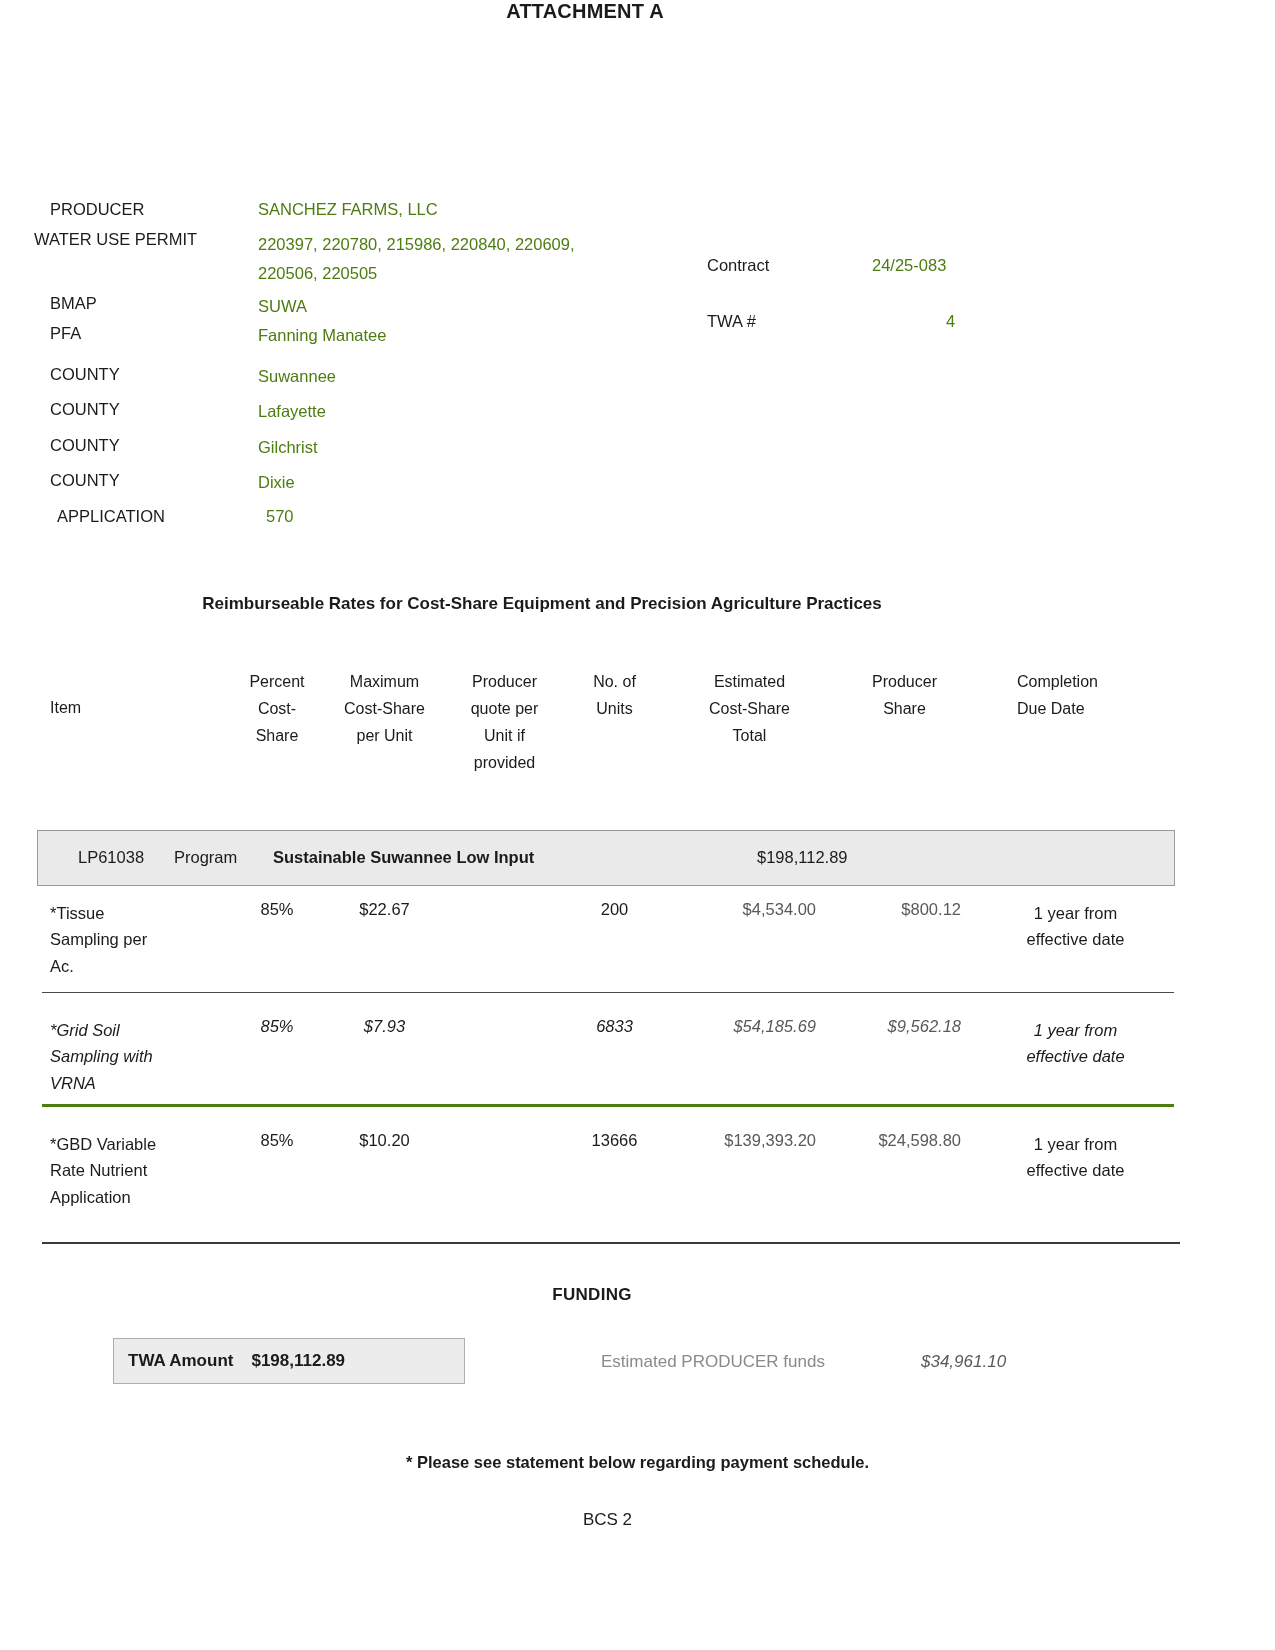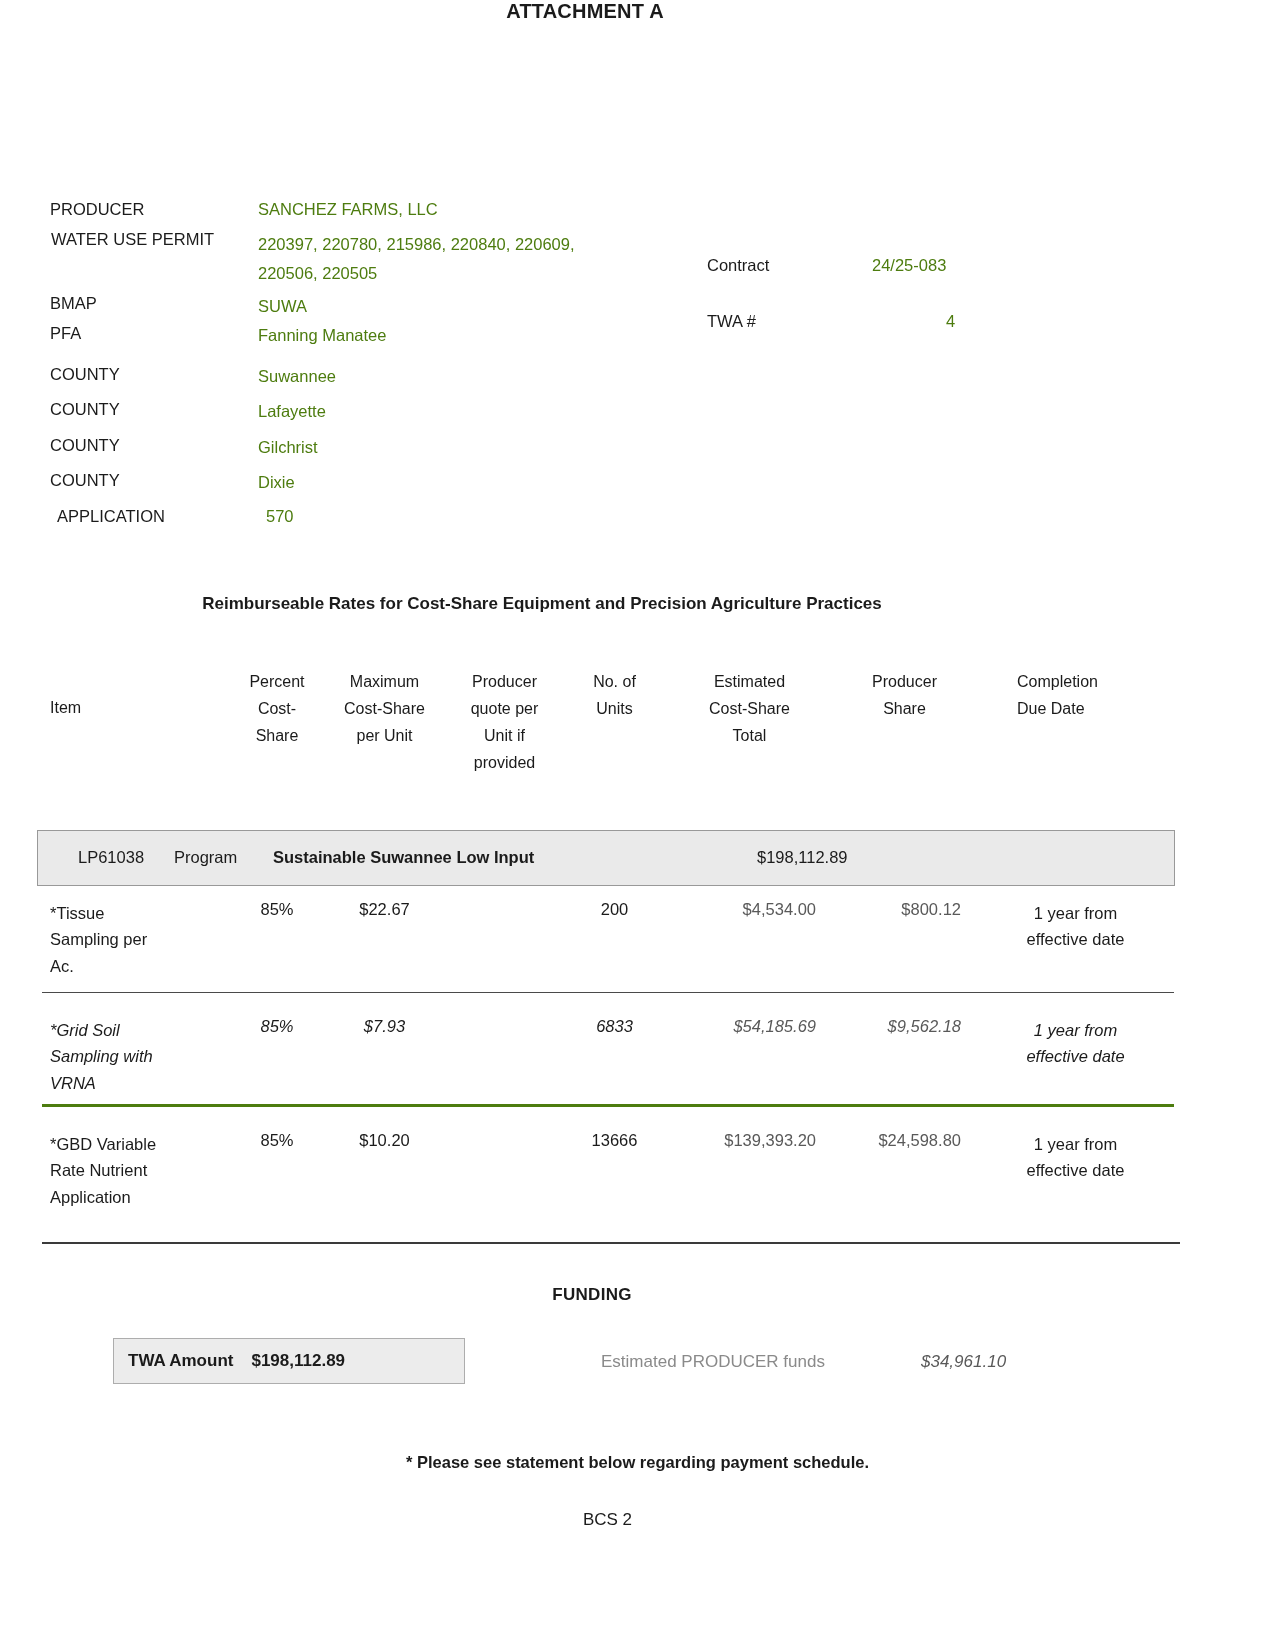--- a/index.html
+++ b/index.html
@@ -91,21 +91,21 @@
 </head>
 <body>
 
 <div class="page">
 
   <div class="abs doc-title">ATTACHMENT A</div>
 
   <div class="abs lbl" style="left:50px; top:200px;">PRODUCER</div>
   <div class="abs val" style="left:258px; top:200px;">SANCHEZ FARMS, LLC</div>
 
-  <div class="abs lbl" style="left:51px; top:230px;">WATER USE PERMIT</div>
+  <div class="abs lbl" style="left:34px; top:230px;">WATER USE PERMIT</div>
   <div class="abs val pre" style="left:258px; top:230px; line-height:29px;">220397, 220780, 215986, 220840, 220609,
 220506, 220505</div>
 
   <div class="abs lbl" style="left:707px; top:256px;">Contract</div>
   <div class="abs val" style="left:872px; top:256px;">24/25-083</div>
 
   <div class="abs lbl" style="left:50px; top:294px;">BMAP</div>
   <div class="abs val" style="left:258px; top:297px;">SUWA</div>
 
   <div class="abs lbl" style="left:50px; top:324px;">PFA</div>

